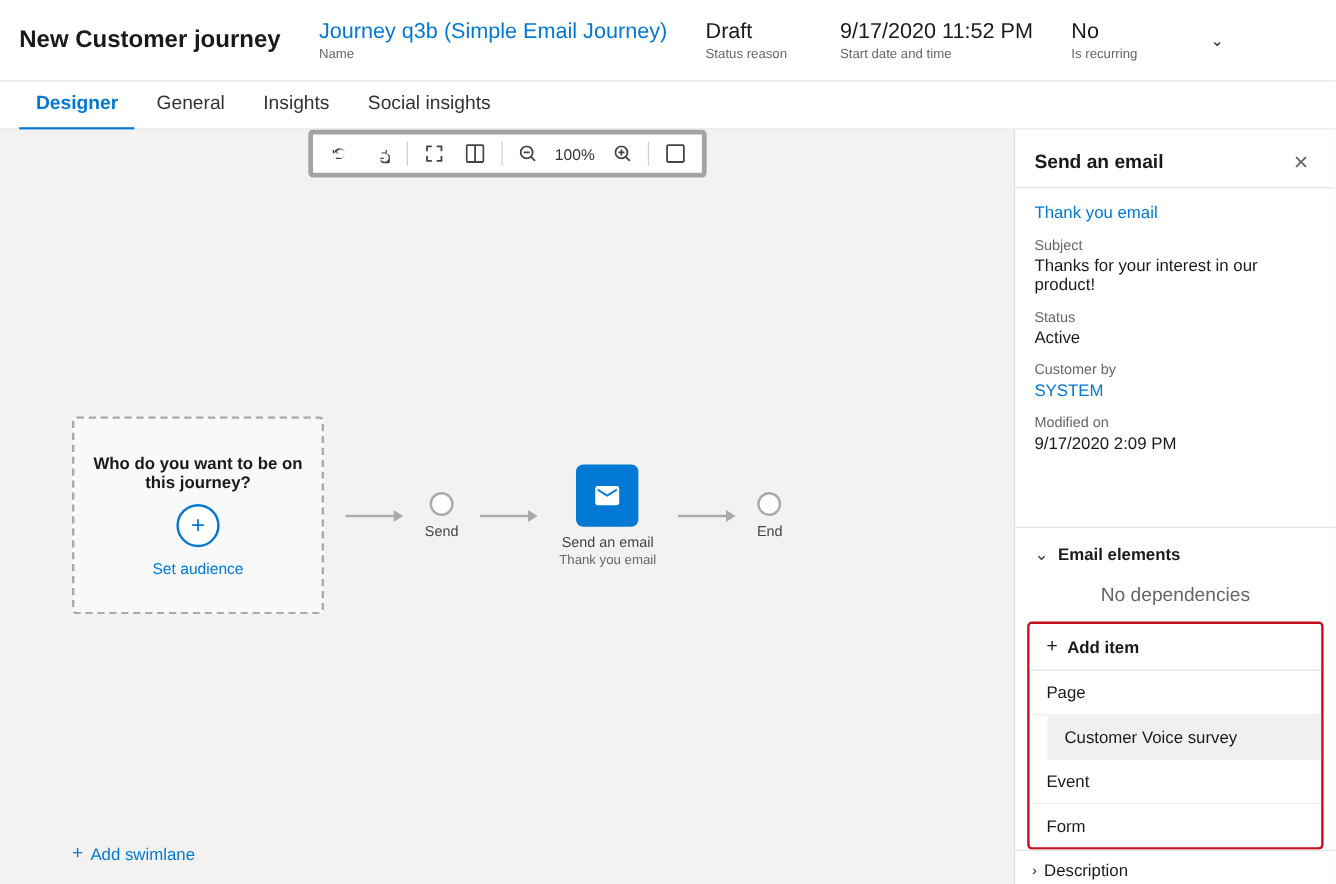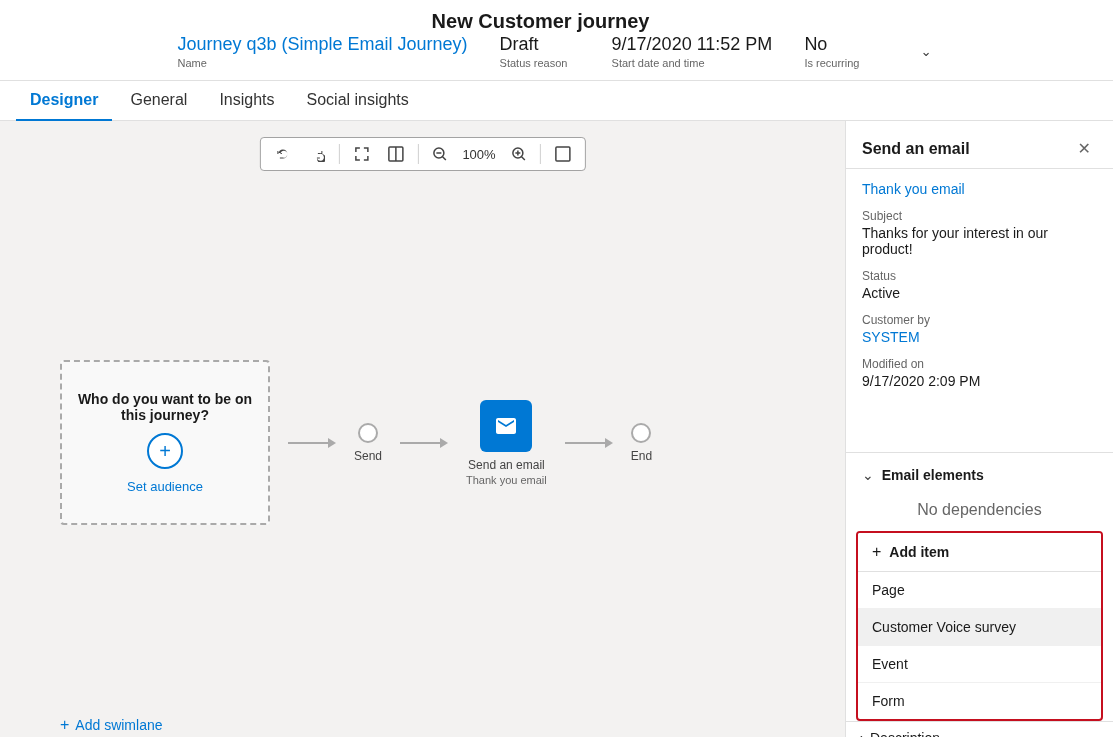--- a/index.html
+++ b/index.html
@@ -4,23 +4,22 @@
   <style>
     * { box-sizing: border-box; margin: 0; padding: 0; }
     body { font-family: 'Segoe UI', sans-serif; font-size: 14px; background: #fff; width: 1113px; height: 737px; overflow: hidden; }
 
     
     .header {
       display: flex;
       align-items: center;
       padding: 10px 16px;
       border-bottom: 1px solid #e0e0e0;
-      height: 81px;
-      background: #fff;
-      flex-direction: column;
+      height: 68px;
+      background: #fff;
     }
     .header-title {
       font-size: 20px;
       font-weight: 600;
       color: #1a1a1a;
       margin-right: 32px;
       white-space: nowrap;
     }
     .header-meta {
       display: flex;
@@ -89,28 +88,28 @@
     .canvas-area {
       flex: 1;
       position: relative;
       overflow: hidden;
       background: #f3f2f1;
     }
 
     
     .canvas-toolbar {
       position: absolute;
-      top: 16px;
+      top: 0;
       left: 50%;
       transform: translateX(-50%);
       display: flex;
       align-items: center;
       gap: 6px;
       background: #fff;
-      border: 1px solid #a3a3a3;
+      border: 4px solid #a3a3a3;
       border-radius: 4px;
       padding: 4px 8px;
       z-index: 10;
     }
     .toolbar-btn {
       border: none;
       background: none;
       cursor: pointer;
       padding: 4px 6px;
       border-radius: 3px;
@@ -363,20 +362,21 @@
     .dropdown-item {
       padding: 10px 14px;
       font-size: 14px;
       color: #1a1a1a;
       cursor: pointer;
       border-bottom: 1px solid #f0f0f0;
     }
     .dropdown-item:last-child { border-bottom: none; }
     .dropdown-item.highlighted {
       background: #f0f0f0;
+      margin-left: 15px;
     }
 
     
     .dropdown-item-partial {
       padding: 8px 14px;
       font-size: 14px;
       color: #1a1a1a;
       cursor: pointer;
       display: flex;
       align-items: center;

